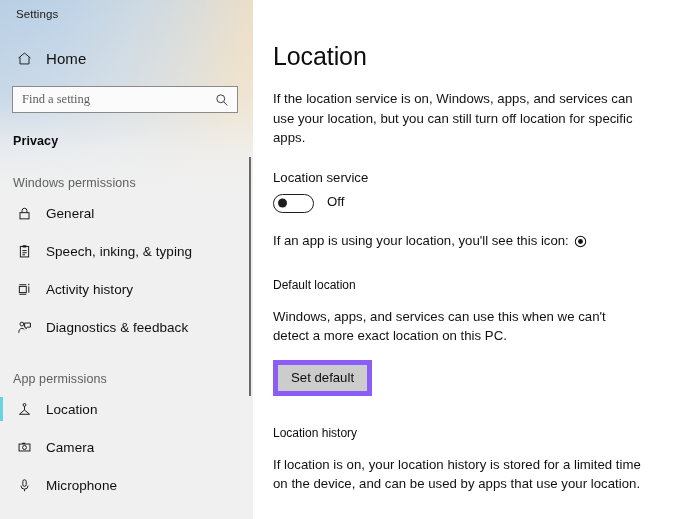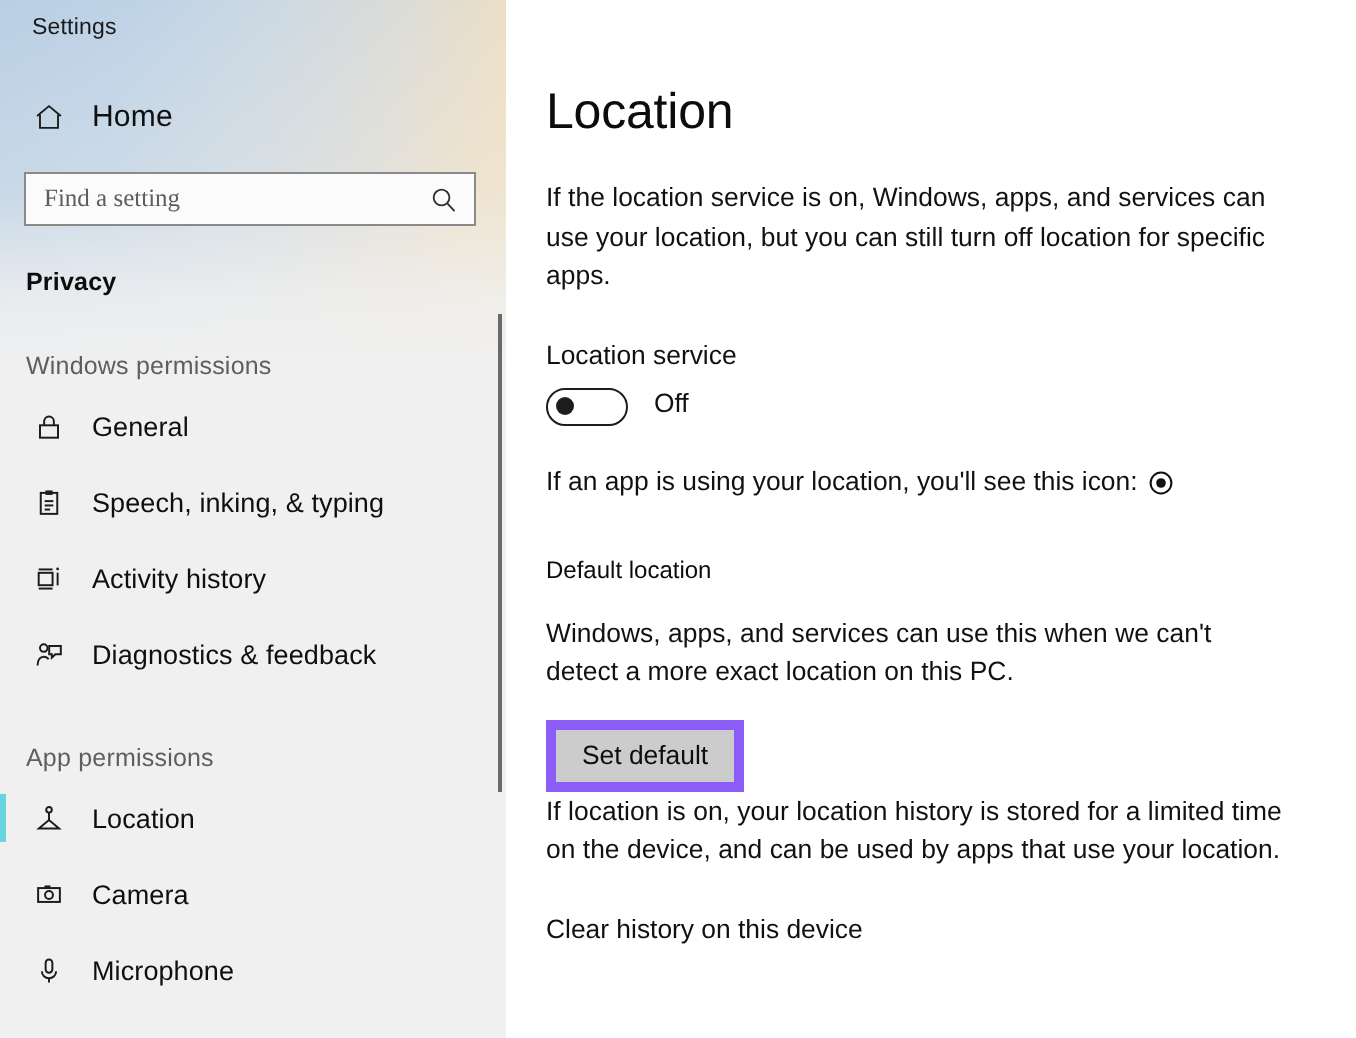--- a/index.html
+++ b/index.html
@@ -429,18 +429,19 @@
           <circle cx="7" cy="7" r="5.6"></circle>
           <circle cx="7" cy="7" r="2.6" fill="currentColor" stroke="none"></circle>
         </svg>
       </span>
     </div>
 
     <h2 class="sub-heading">Default location</h2>
     <p class="body-text">Windows, apps, and services can use this when we can't detect a more exact location on this PC.</p>
     <button class="btn btn-setdefault">Set default</button>
 
+    <h2 class="sub-heading">Location history</h2>
     <p class="body-text">If location is on, your location history is stored for a limited time on the device, and can be used by apps that use your location.</p>
     <p class="clear-label">Clear history on this device</p>
     
 
   </div>
 </div>
 
 </body></html>

